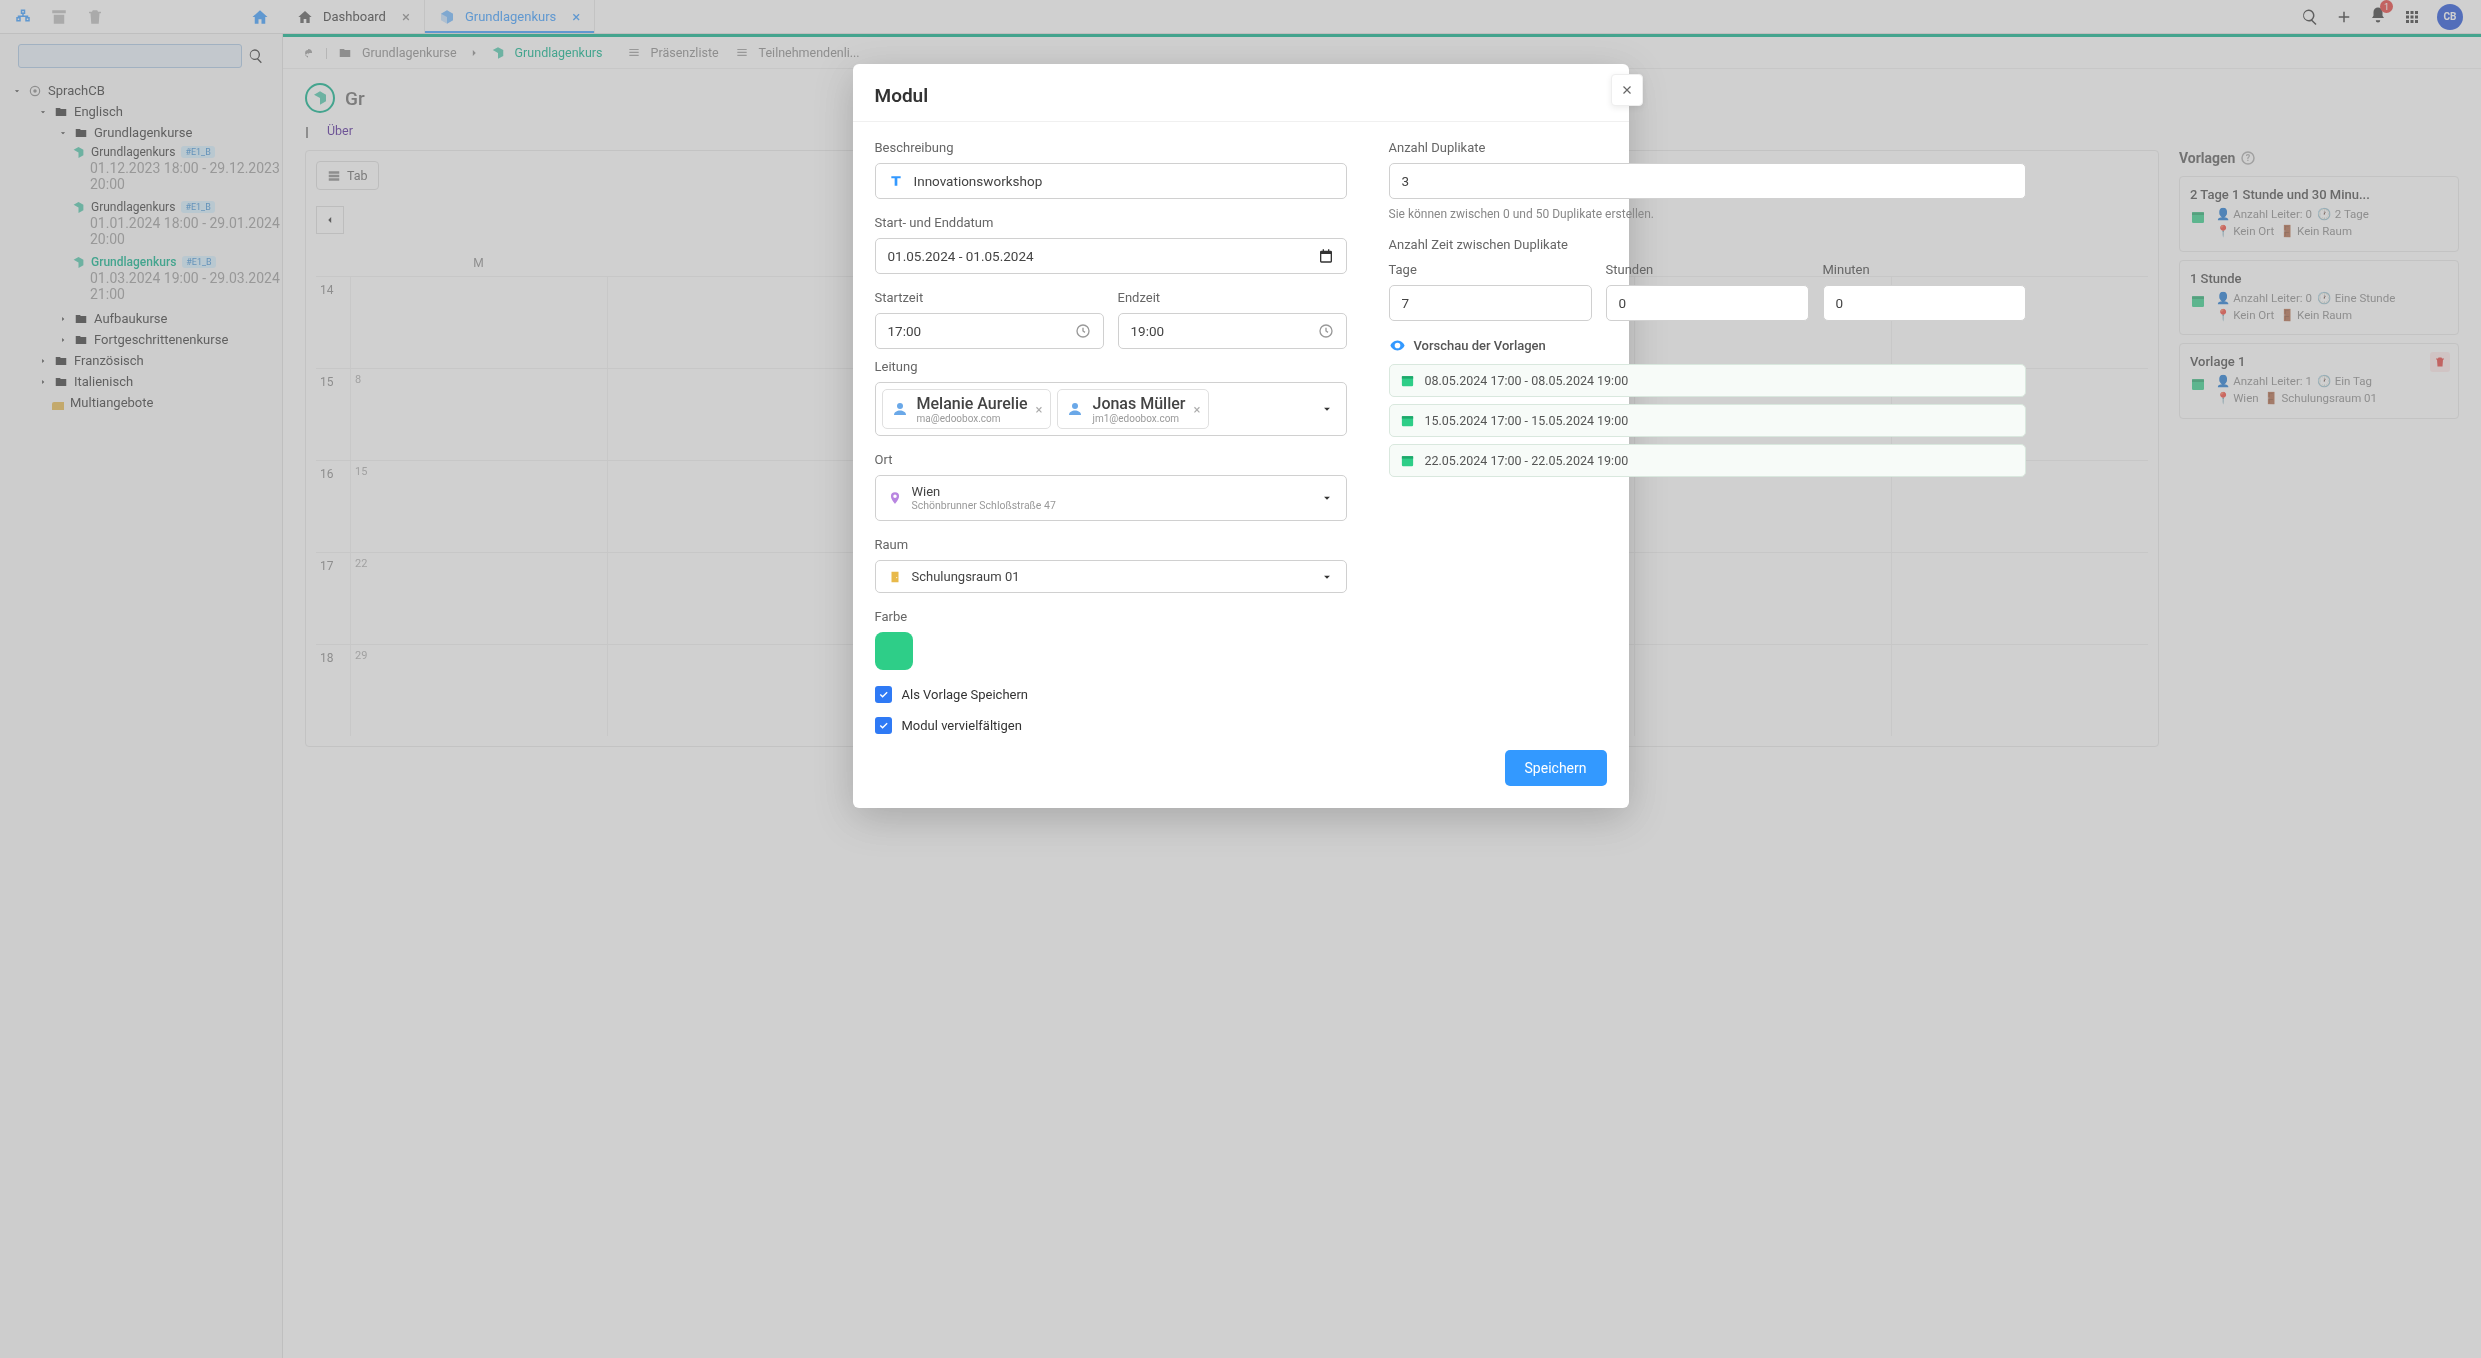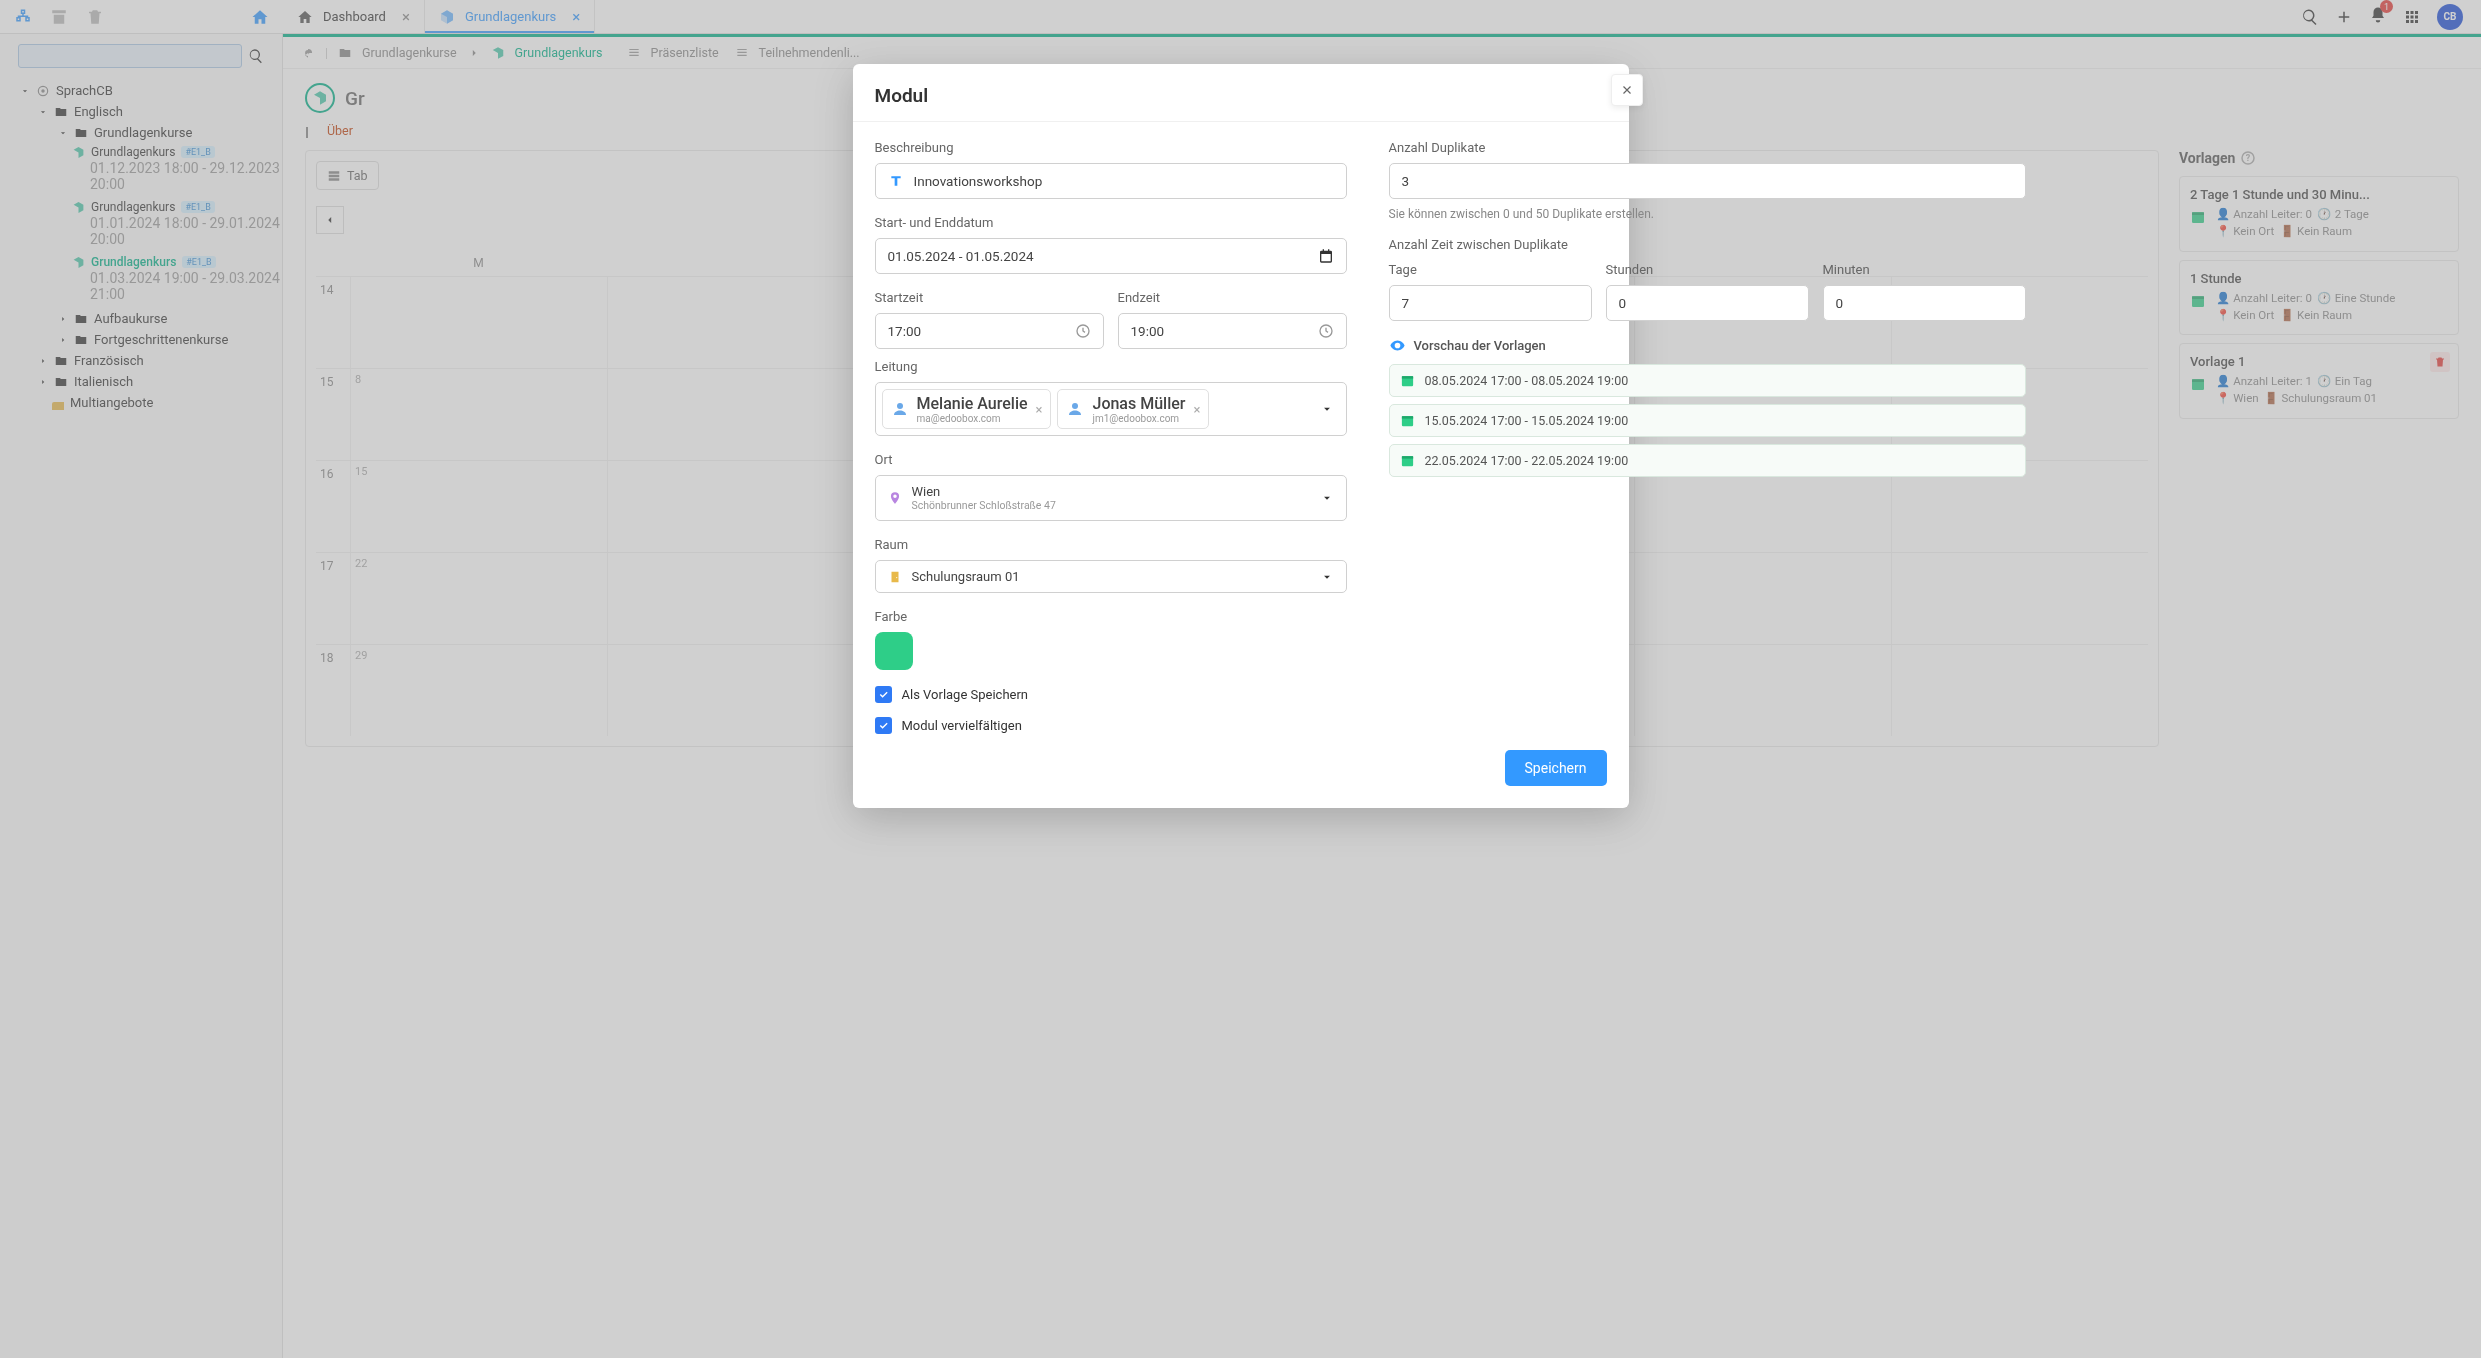--- a/index.html
+++ b/index.html
@@ -20,21 +20,21 @@
 .badge { position:absolute; top:-6px; right:-6px; background:#e53935; color:#fff; border-radius:50%; font-size:9px; width:13px; height:13px; display:flex; align-items:center; justify-content:center;}
 .avatar { width:26px; height:26px; border-radius:50%; background:#1d4ed8; color:#fff; font-size:10px; display:flex; align-items:center; justify-content:center; font-weight:700;}
 
 
 .layout { display:flex; height: calc(100vh - 34px); }
 .sidebar { width: 283px; background:#fafafa; border-right:1px solid #e0e0e0; padding:10px 0; overflow-y:auto;}
 .search-row { display:flex; gap:6px; padding:0 18px 12px;}
 .search-row input { flex:1; border:1px solid #aac7e4; background:#e8f0fa; border-radius:3px; padding:4px 6px; font-size:12px;}
 .search-row svg { width:16px; height:16px; fill:#888; cursor:pointer; margin-top:4px;}
 .tree { font-size:13px; }
-.tree-node { display:flex; align-items:center; padding:3px 0 3px 20px; cursor:pointer; gap:6px;}
+.tree-node { display:flex; align-items:center; padding:3px 0 3px 12px; cursor:pointer; gap:6px;}
 .tree-node .chev { width:10px; height:10px; fill:#666; }
 .tree-node .folder { width:14px; height:14px; fill:#90a4ae;}
 .tree-node.depth1 { padding-left:38px;}
 .tree-node.depth2 { padding-left:58px;}
 .course-item { display:flex; flex-direction:column; padding:2px 0 6px 90px; cursor:pointer;}
 .course-item .line1 { display:flex; align-items:center; gap:6px;}
 .course-item .title { font-size:12px; color:#333;}
 .course-item.active .title { color:#00b088; font-weight:500;}
 .course-item .tag { font-size:9px; background:#d6f0ff; color:#3a8fd6; padding:1px 4px; border-radius:3px;}
 .course-item .dates { font-size:14px; color:#999; margin-left:0; margin-top:1px;}
@@ -42,21 +42,21 @@
 
 
 .main { flex:1; display:flex; flex-direction:column; background:#fff; position:relative;}
 .green-bar { height:3px; background:#00b088;}
 .breadcrumb { display:flex; align-items:center; gap:10px; padding:8px 18px; border-bottom:1px solid #eee; color:#888; font-size:12.5px;}
 .breadcrumb svg{width:14px;height:14px;fill:#999;}
 .breadcrumb .active{color:#00b088;}
 .page-header { display:flex; align-items:center; gap:10px; padding:14px 22px 10px;}
 .page-header .circle { width:30px; height:30px; border-radius:50%; border:2px solid #00b088; display:flex; align-items:center; justify-content:center;}
 .page-header h1 { font-size:19px; color:#666; font-weight:500;}
-.sub-bar { padding:0 22px 12px; color:#c2410c; font-size:12.5px; display:flex; gap:8px; align-items:center;}
+.sub-bar { padding:0 22px 12px; color:#4c1d95; font-size:12.5px; display:flex; gap:8px; align-items:center;}
 .content-row { display:flex; gap:20px; padding:0 22px;}
 .cal-area { flex:1; background:#fff; border:1px solid #e8e8e8; border-radius:4px; min-height:560px; padding:10px;}
 .tab-pill { display:inline-flex; align-items:center; padding:6px 10px; border:1px solid #ddd; border-radius:4px; color:#666; font-size:12.5px; gap:6px;}
 .cal-nav { display:flex; align-items:center; margin:16px 0;}
 .cal-nav .arrow{ width:28px; height:28px; border:1px solid #ddd; display:flex;align-items:center;justify-content:center; cursor:pointer;}
 .cal-grid { display:flex; flex-direction:column; }
 .cal-header { display:flex; }
 .cal-header .daycol { flex:1; text-align:center; font-size:12px; color:#888; padding:6px 0;}
 .cal-row { display:flex; height:92px; border-top:1px solid #eee;}
 .cal-row .num { width:34px; font-size:12px; color:#888; padding:6px 4px;}

